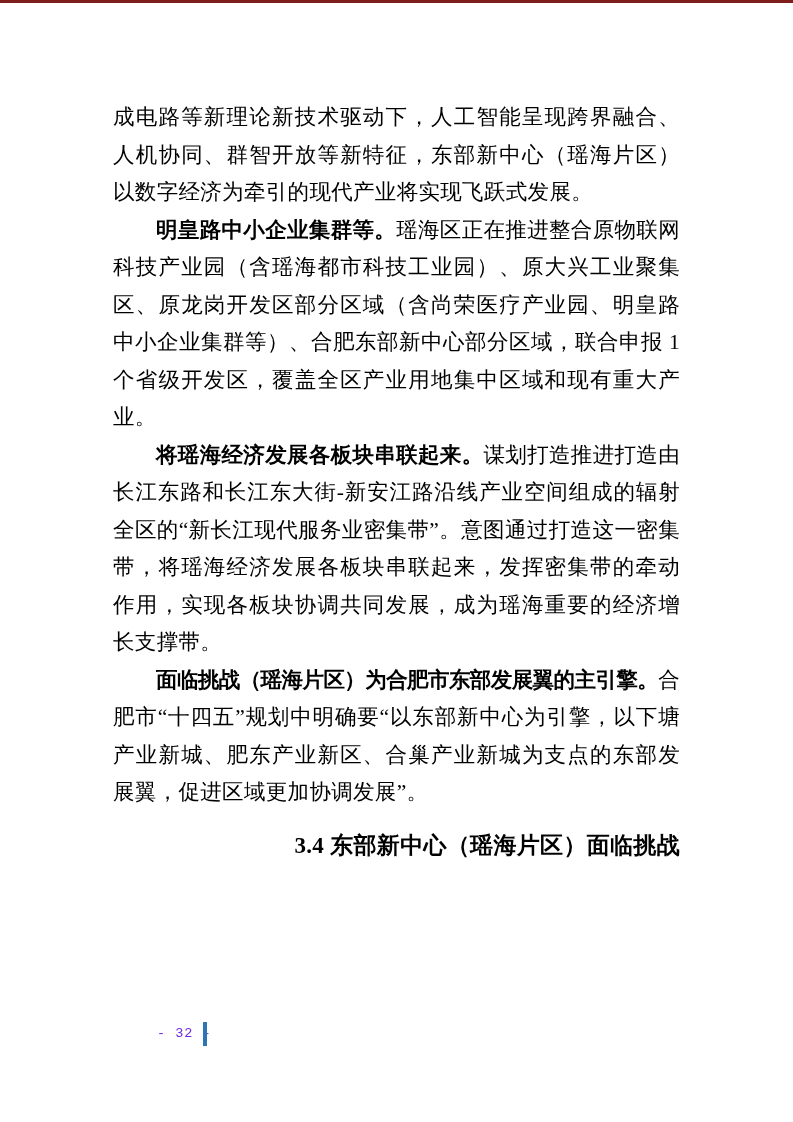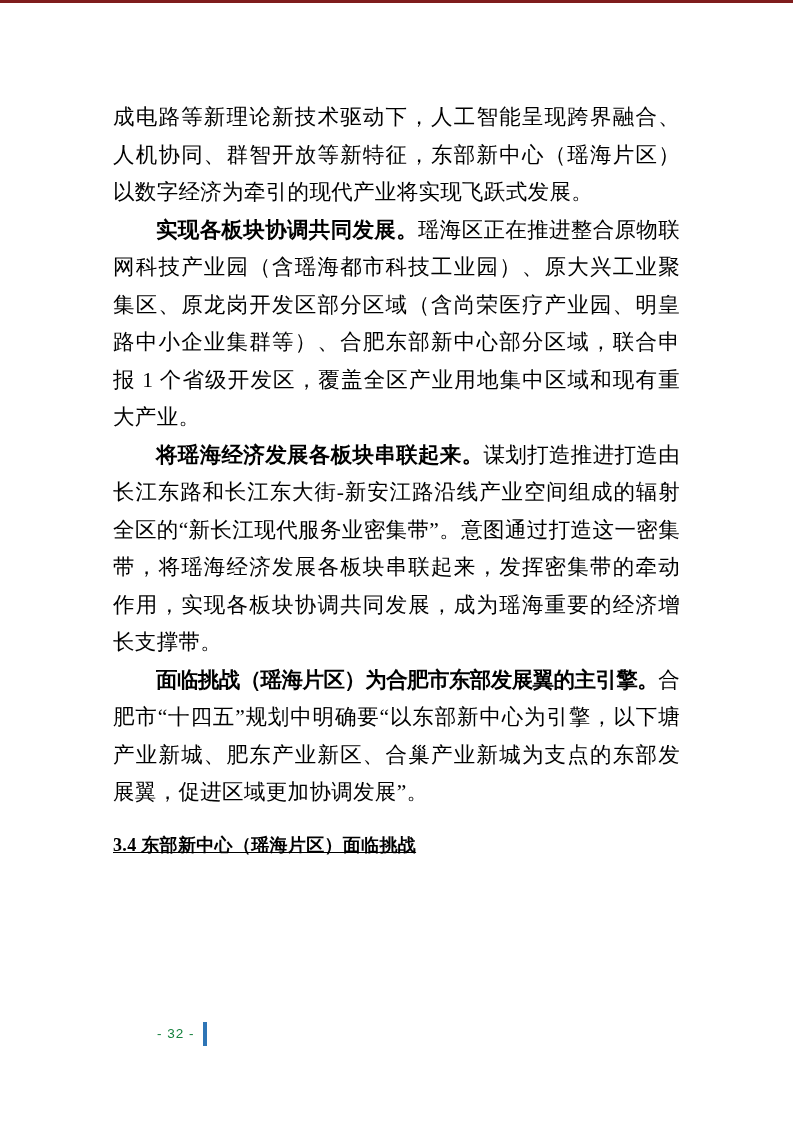--- a/index.html
+++ b/index.html
@@ -35,36 +35,35 @@
     text-indent: 0;
   }
   .lead {
     font-weight: bold;
   }
   .lead.compress {
     letter-spacing: -0.8px;
   }
   .section-heading {
     margin: 15px 0 21px 0;
-    font-size: 18px;
+    font-size: 23px;
     line-height: 37.5px;
     font-weight: bold;
     letter-spacing: 0.32px;
-    text-align: left;
+    text-align: right;
     text-indent: 0;
-    text-decoration: underline;
   }
   .footer-pagenum {
     position: absolute;
     left: 157px;
     top: 1021px;
-    font-family: Liberation Sans, sans-serif;
+    font-family: Liberation Mono, monospace;
     font-size: 13.5px;
     line-height: 20px;
-    color: #15803d;
+    color: #6d28d9;
     letter-spacing: 1px;
   }
   .text-cursor {
     position: absolute;
     left: 203px;
     top: 1019px;
     width: 4px;
     height: 24px;
     background: #2E75B6;
   }
@@ -72,21 +71,21 @@
 </head>
 <body>
 
 <div class="page">
 
   <div class="content">
 
     <p class="no-indent">成电路等新理论新技术驱动下，人工智能呈现跨界融合、人机协同、群智开放等新特征，东部新中心（瑶海片区）以数字经济为牵引的现代产业将实现飞跃式发展。</p>
 
     <p>
-      <span class="lead">实现各板块协调共同发展。</span><span>瑶海区正在推进整合原物联网科技产业园（含瑶海都市科技工业园）、原大兴工业聚集区、原龙岗开发区部分区域（含尚荣医疗产业园、明皇路中小企业集群等）、合肥东部新中心部分区域，联合申报 1 个省级开发区，覆盖全区产业用地集中区域和现有重大产业。</span>
+      <span class="lead">明皇路中小企业集群等。</span><span>瑶海区正在推进整合原物联网科技产业园（含瑶海都市科技工业园）、原大兴工业聚集区、原龙岗开发区部分区域（含尚荣医疗产业园、明皇路中小企业集群等）、合肥东部新中心部分区域，联合申报 1 个省级开发区，覆盖全区产业用地集中区域和现有重大产业。</span>
     </p>
 
     <p>
       <span class="lead">将瑶海经济发展各板块串联起来。</span><span>谋划打造推进打造由长江东路和长江东大街-新安江路沿线产业空间组成的辐射全区的“新长江现代服务业密集带”。意图通过打造这一密集带，将瑶海经济发展各板块串联起来，发挥密集带的牵动作用，实现各板块协调共同发展，成为瑶海重要的经济增长支撑带。</span>
     </p>
 
     <p>
       <span class="lead compress">面临挑战（瑶海片区）为合肥市东部发展翼的主引擎。</span><span>合肥市“十四五”规划中明确要“以东部新中心为引擎，以下塘产业新城、肥东产业新区、合巢产业新城为支点的东部发展翼，促进区域更加协调发展”。</span>
     </p>
 

